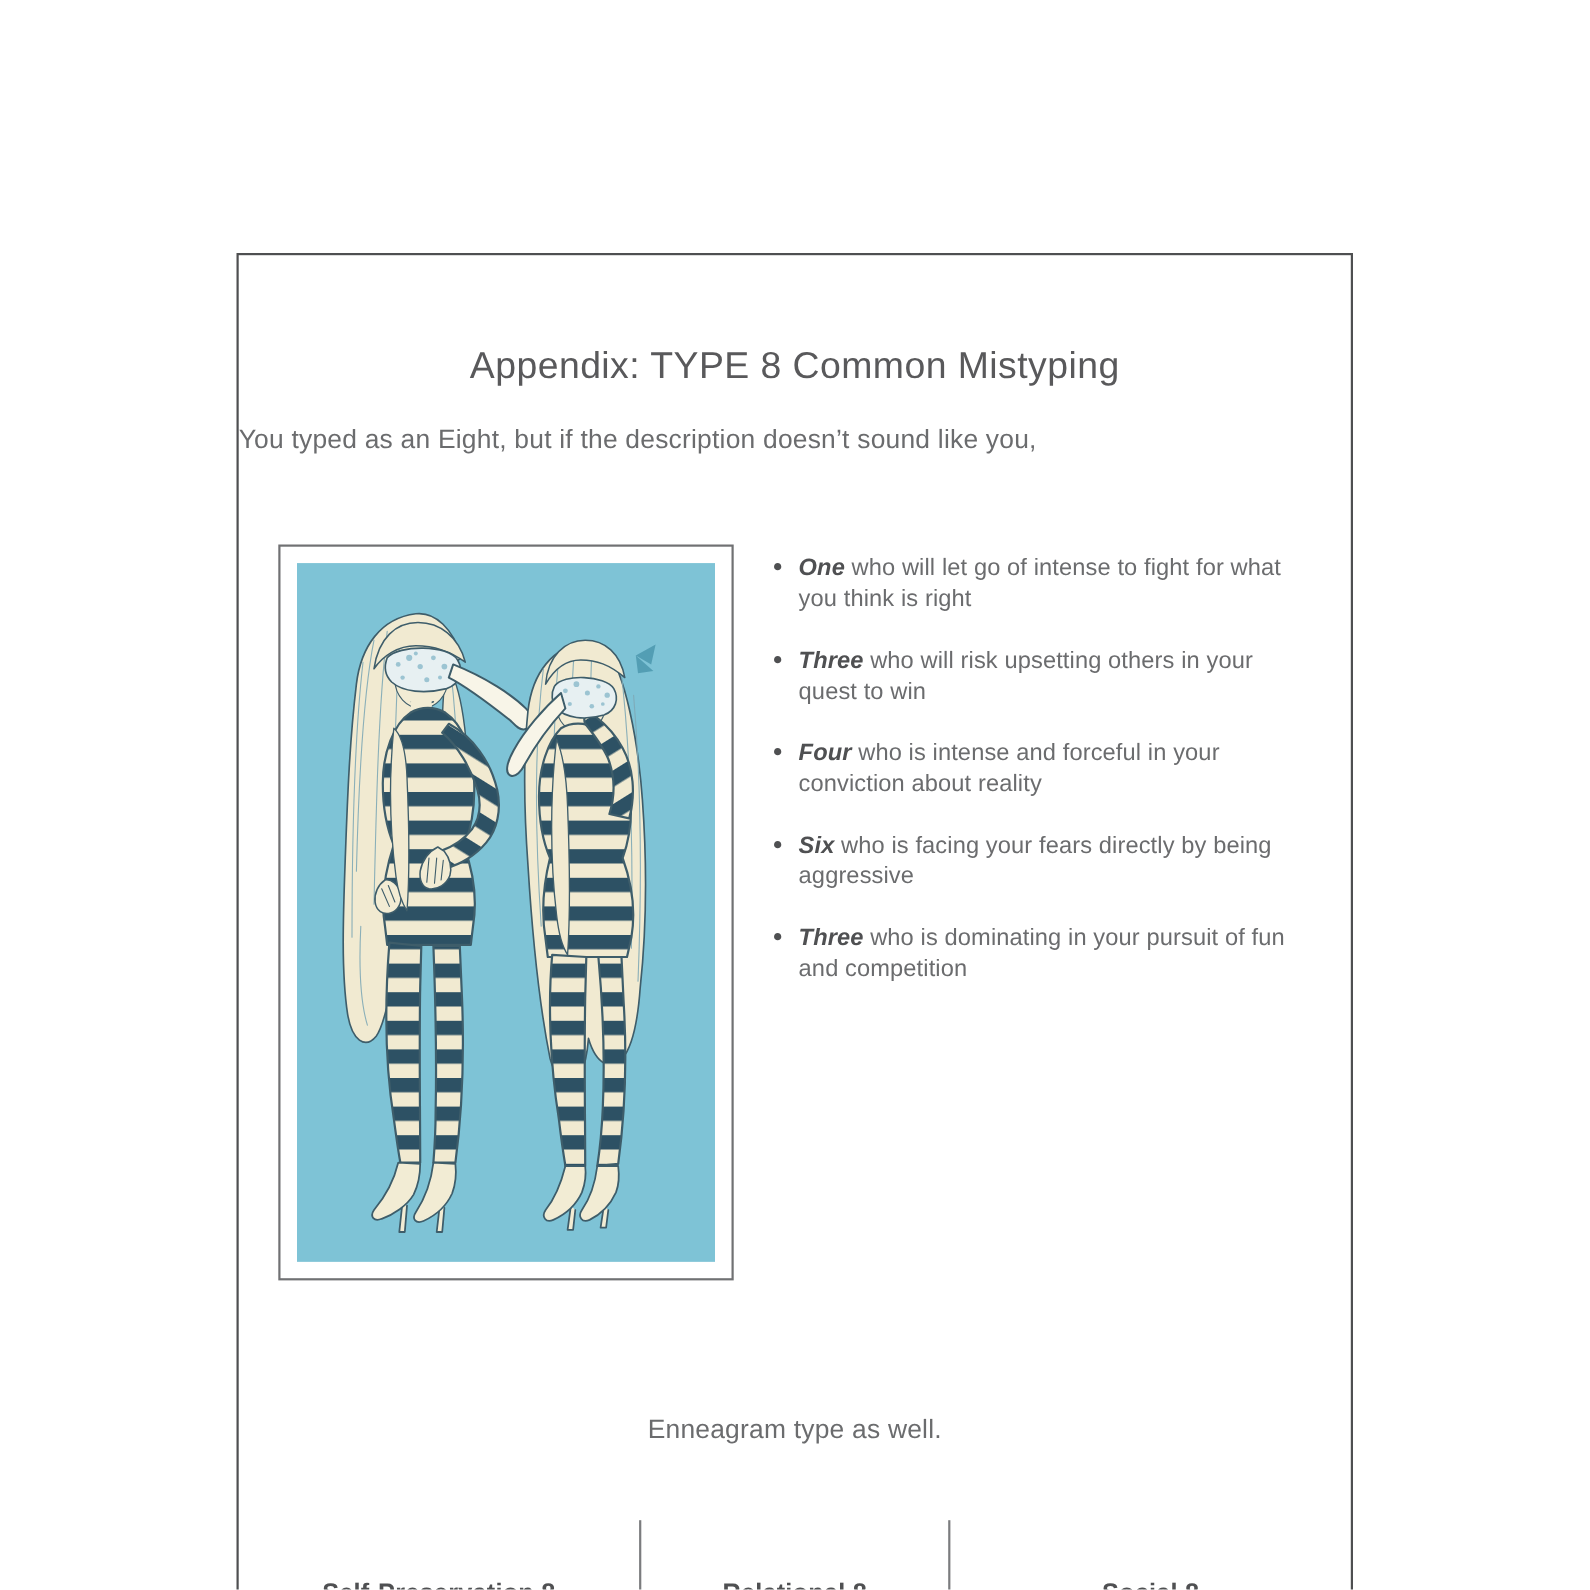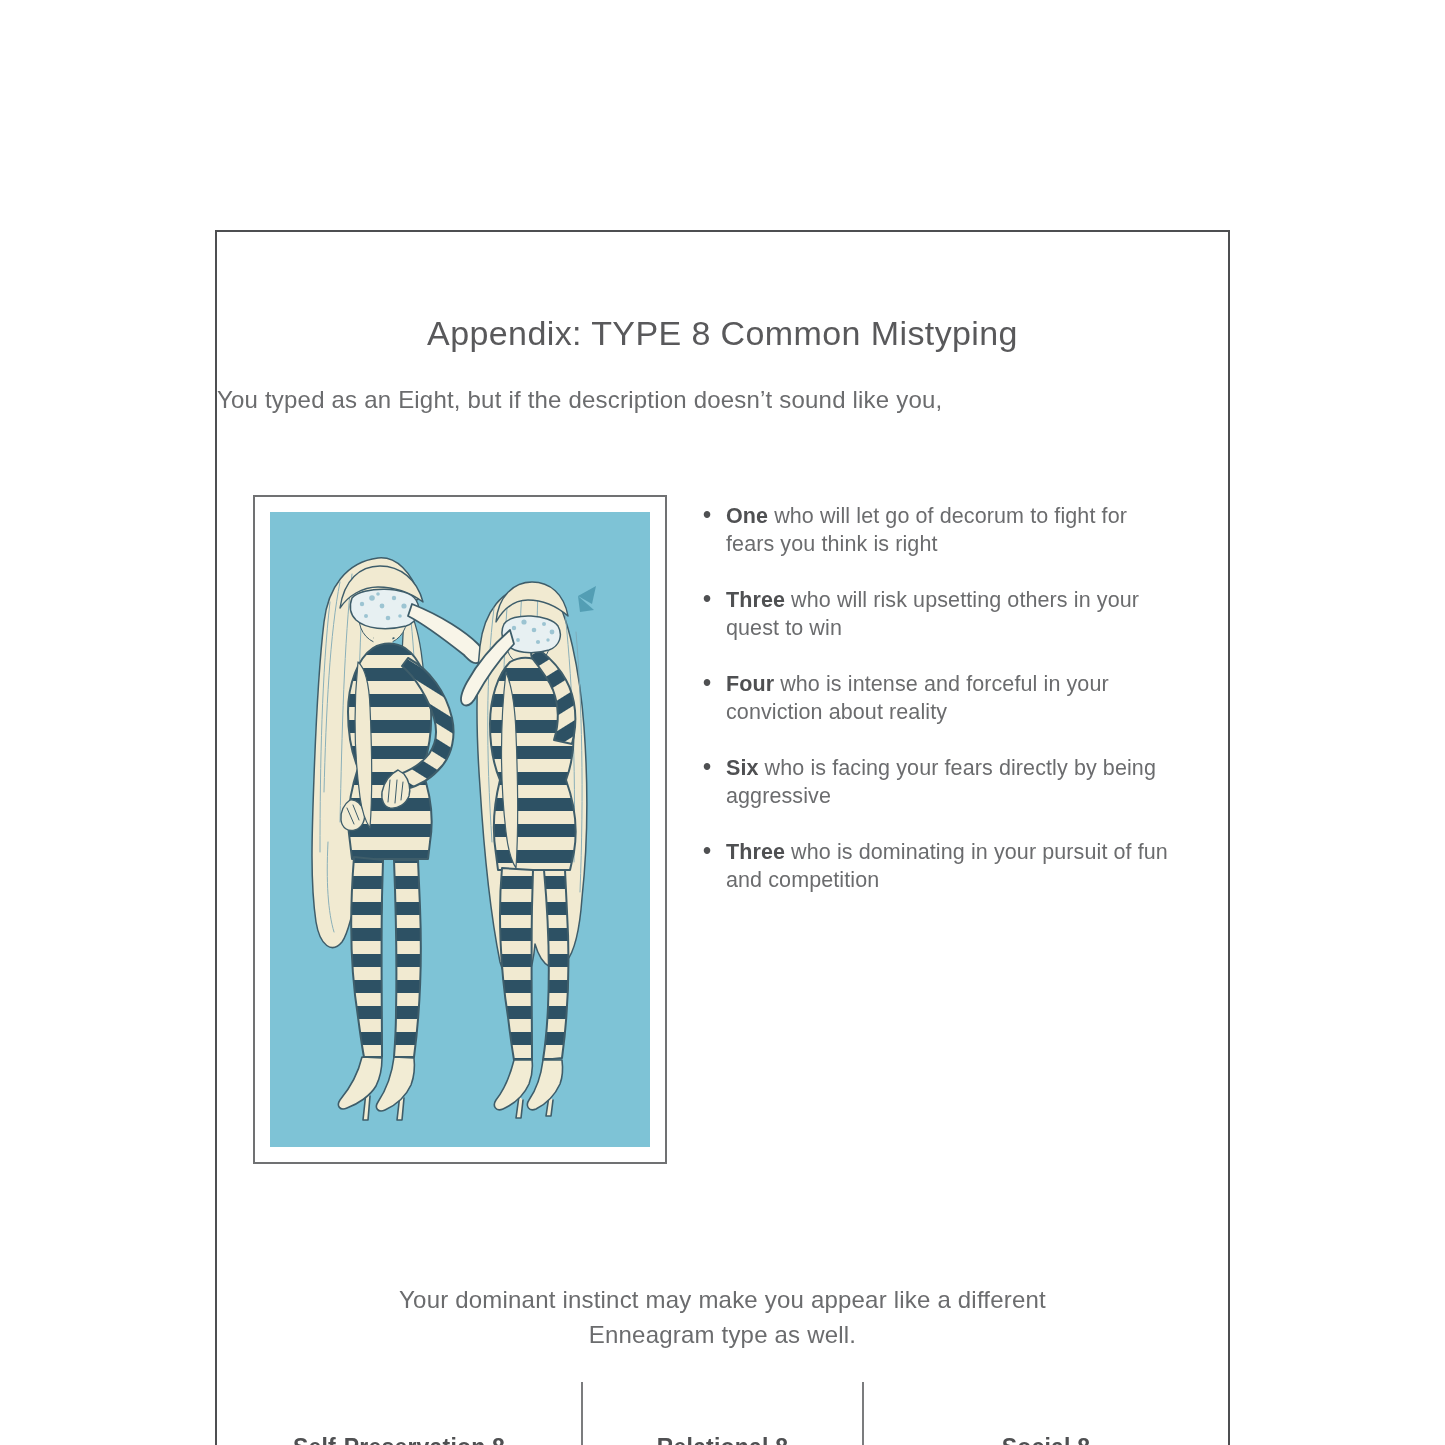--- a/index.html
+++ b/index.html
@@ -25,21 +25,21 @@
   .frame{position:absolute;left:36px;top:263px;width:414px;height:669px;
     border:2px solid var(--frame-border);background:#fff;padding:15px;}
   .art{width:100%;height:100%;background:var(--teal-bg);}
   .art svg{display:block;width:100%;height:100%;}
 
   .bullets{position:absolute;left:486px;top:270px;width:472px;list-style:none;}
   .bullets li{position:relative;padding-left:23px;margin-bottom:28px;
     font-size:21.5px;line-height:28px;color:var(--text-gray);letter-spacing:.1px;}
   .bullets li::before{content:"\2022";position:absolute;left:0;top:-1px;
     color:var(--text-dark);font-weight:700;font-size:23px;}
-  .bullets .lead{font-weight:700;color:var(--text-dark);margin-right:6px;}
+  .bullets .lead{font-weight:700;color:var(--text-dark);margin-right:6px;font-style:italic;}
 
   .note{position:absolute;top:1050px;left:0;right:0;text-align:center;
     font-size:24px;line-height:35px;color:var(--text-gray);letter-spacing:.2px;}
 
   .footer{position:absolute;top:1150px;left:0;width:100%;height:190px;
     display:grid;grid-template-columns:36% 28% 36%;}
   .footer>div.cell{padding-top:52px;text-align:center;font-weight:700;
     font-size:23px;color:var(--text-dark);letter-spacing:.2px;}
   .footer>div.cell:nth-of-type(2){border-left:2px solid var(--line-gray);
     border-right:2px solid var(--line-gray);}
@@ -196,36 +196,35 @@
             </g>
 
             <path d="M226,110 C228,84 244,70 262,70 C280,70 294,82 298,104 C284,92 272,88 258,88 C244,88 234,96 226,110 Z" style="fill:var(--cream,#f1ead1);stroke:var(--outline,#3e5d6a)" stroke-width="1.4"></path>
           </g>
         </svg>
       </div>
     </div>
 
     <ul class="bullets">
 
-        <li class="bullet-item"><span class="lead">One</span><span class="rest">who will let go of decorum to fight for fears you think is right</span></li>
+        <li class="bullet-item"><span class="lead">One</span><span class="rest">who will let go of intense to fight for what you think is right</span></li>
 
 
         <li class="bullet-item"><span class="lead">Three</span><span class="rest">who will risk upsetting others in your quest to win</span></li>
 
         <li class="bullet-item"><span class="lead">Four</span><span class="rest">who is intense and forceful in your conviction about reality</span></li>
 
 
         <li class="bullet-item"><span class="lead">Six</span><span class="rest">who is facing your fears directly by being aggressive</span></li>
 
         <li class="bullet-item"><span class="lead">Three</span><span class="rest">who is dominating in your pursuit of fun and competition</span></li>
 
       </ul>
 
     <div class="note">
-      <div>Your dominant instinct may make you appear like a different</div>
       <div>Enneagram type as well.</div>
     </div>
 
     <div class="footer">
 
         <div class="cell">Self-Preservation 8</div>
 
         <div class="cell">Relational 8</div>
 
         <div class="cell">Social 8</div>

